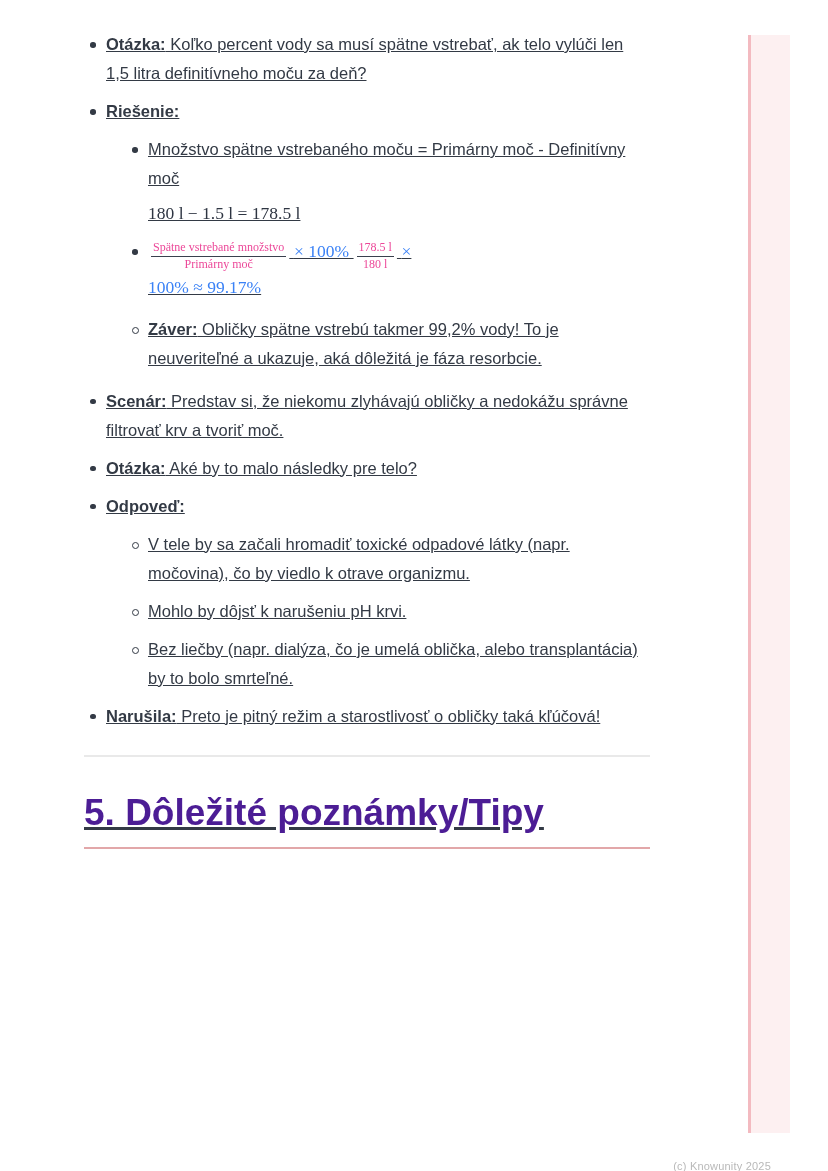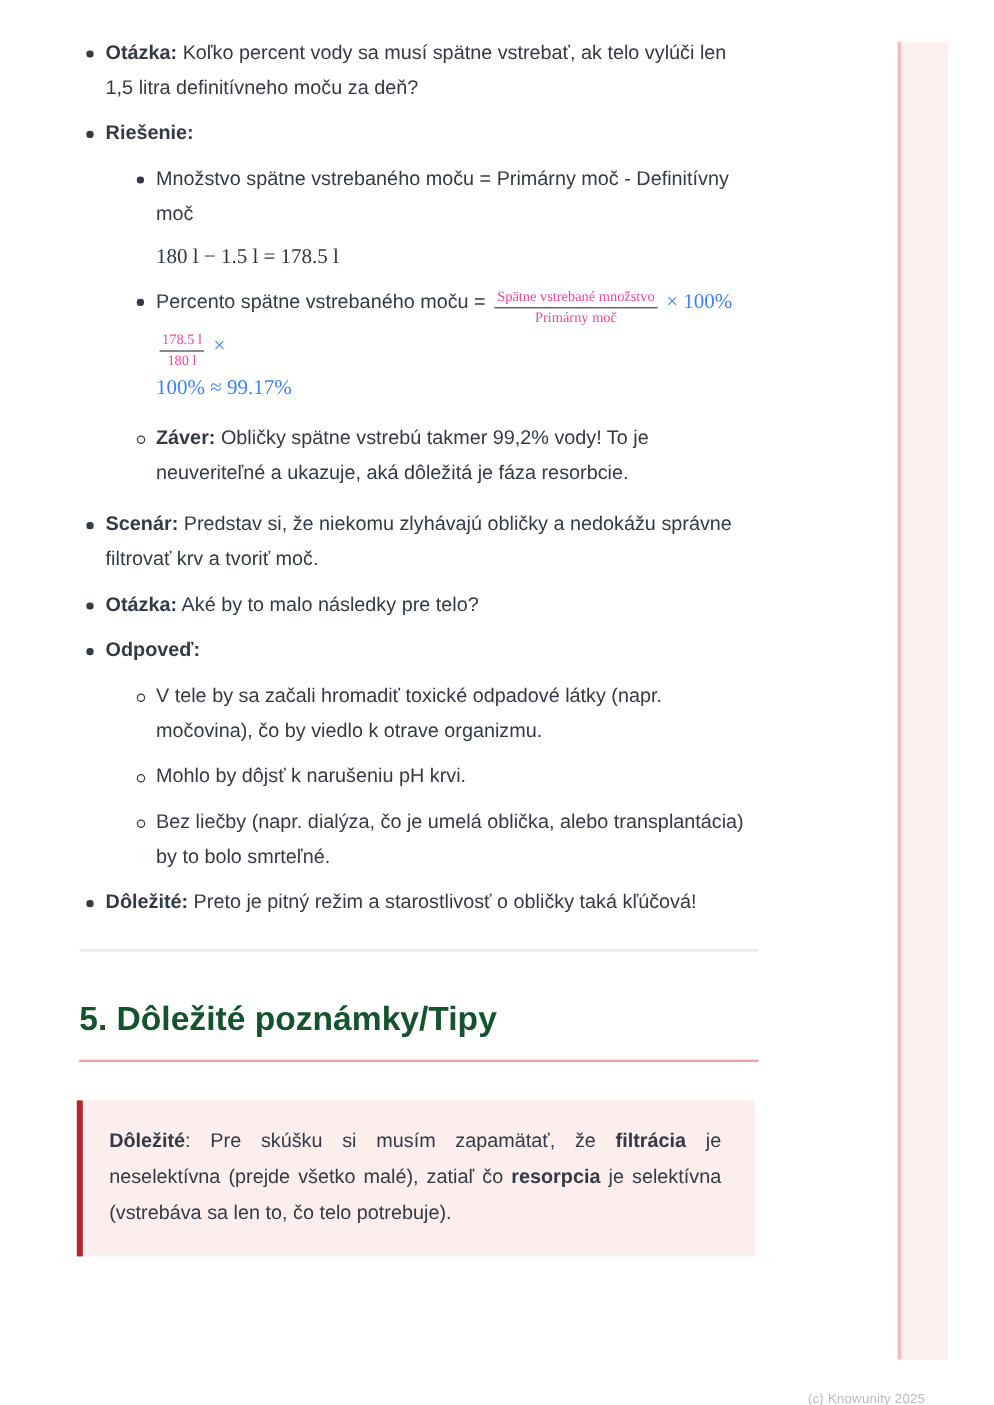--- a/index.html
+++ b/index.html
@@ -1,42 +1,42 @@
 <!DOCTYPE html>
 <html><head>
 <meta charset="utf-8">
 <style>
   html,body{margin:0;padding:0;background:#ffffff;}
   body{width:828px;height:1171px;position:relative;overflow:hidden;
        font-family:"Liberation Sans",sans-serif;color:#333a45;
        -webkit-font-smoothing:antialiased;}
   .page-stripe{position:absolute;left:748px;top:35px;width:42px;height:1098px;
        background:#fdf0f1;border-left:3px solid #f3bac0;box-sizing:border-box;}
-  .content{position:absolute;left:66px;top:30px;width:566px;font-size:16.5px;line-height:29px;}
+  .content{position:absolute;left:84px;top:30px;width:566px;font-size:16.5px;line-height:29px;text-decoration:underline;}
   .b{font-weight:700;}
   
   .li{display:flex;margin-bottom:9px;}
   .li .marker-col{flex:0 0 22px;display:flex;justify-content:flex-start;}
   .li .mark{margin-top:12px;margin-left:6px;}
   .dot{width:5.5px;height:5.5px;border-radius:50%;background:#333a45;}
   .circ{width:5px;height:5px;border-radius:50%;border:1.5px solid #333a45;background:transparent;}
   .li .body{flex:1;}
   .lvl2{margin-left:42px;}
   .sublist{margin-top:3px;}
   
   .mline{font-family:"Liberation Serif",serif;font-size:17.5px;color:#2e3542;margin-top:6px;}
   .mtext{font-family:"Liberation Serif",serif;font-size:17.5px;color:#3b82f6;}
   .mfrac{display:inline-block;text-align:center;font-family:"Liberation Serif",serif;
          font-size:12px;line-height:1.3;vertical-align:-11px;color:#ec4899;margin:0 3px;}
   .mfrac .num{display:block;border-bottom:1px solid #39404d;padding:0 2px;}
   .mfrac .den{display:block;}
   
   .h3{font-weight:700;font-size:17px;margin:20px 0 14px 0;}
   .rule{border:none;border-top:2px solid #e9e9e9;margin:24px 0 0 0;width:566px;}
-  .h2{color:#14532d;font-weight:700;font-size:28px;line-height:32px;
+  .h2{color:#4c1d95;font-weight:700;font-size:37px;line-height:32px;
       margin:40px 0 0 0;padding-bottom:18px;border-bottom:2px solid #e2a7a9;}
   
   .callout{margin-top:32px;margin-left:-2px;width:565px;box-sizing:border-box;
       background:#fbeeed;border-left:5px solid #b2262e;
       padding:19px 28px 21px 22px;text-align:justify;line-height:30px;}
   .watermark{position:absolute;top:1160px;right:57px;font-size:11px;color:#b9b9b9;
       letter-spacing:0.2px;}
 </style>
 </head>
 <body>
@@ -68,21 +68,20 @@
         <span>Množstvo spätne vstrebaného moču = Primárny moč - Definitívny moč</span>
         <div class="mline">180 l − 1.5 l = 178.5 l</div>
       </div>
     </div>
 
     <div class="li lvl2" style="margin-bottom:13px;">
       <div class="marker-col">
           <span class="mark dot"></span>
         </div>
       <div class="body">
-        <span>Percento spätne vstrebaného moču =</span>
         <span class="mfrac"><span class="num">Spätne vstrebané množstvo</span><span class="den">Primárny moč</span></span>
         <span class="mtext">× 100%</span>
         <span class="mfrac"><span class="num">178.5 l</span><span class="den">180 l</span></span>
         <span class="mtext">×</span>
         <br>
         <span class="mtext">100% ≈ 99.17%</span>
       </div>
     </div>
 
     <div class="li lvl2" style="margin-bottom:14px;">
@@ -133,26 +132,23 @@
           <span class="mark circ"></span>
         </div>
       <div class="body">Bez liečby (napr. dialýza, čo je umelá oblička, alebo transplantácia) by to bolo smrteľné.</div>
     </div>
   </div>
 
   <div class="li">
     <div class="marker-col">
         <span class="mark dot"></span>
       </div>
-    <div class="body"><span class="b">Dôležité:</span><span> Preto je pitný režim a starostlivosť o obličky taká kľúčová!</span></div>
+    <div class="body"><span class="b">Narušila:</span><span> Preto je pitný režim a starostlivosť o obličky taká kľúčová!</span></div>
   </div>
 
   <hr class="rule">
 
   <h2 class="h2">5. Dôležité poznámky/Tipy</h2>
 
-  <div class="callout">
-    <span class="b">Dôležité</span><span>: Pre skúšku si musím zapamätať, že </span><span class="b">filtrácia</span><span> je neselektívna (prejde všetko malé), zatiaľ čo </span><span class="b">resorpcia</span><span> je selektívna (vstrebáva sa len to, čo telo potrebuje).</span>
-  </div>
 
 </div>
 
 <div class="watermark">(c) Knowunity 2025</div>
 
 </body></html>

